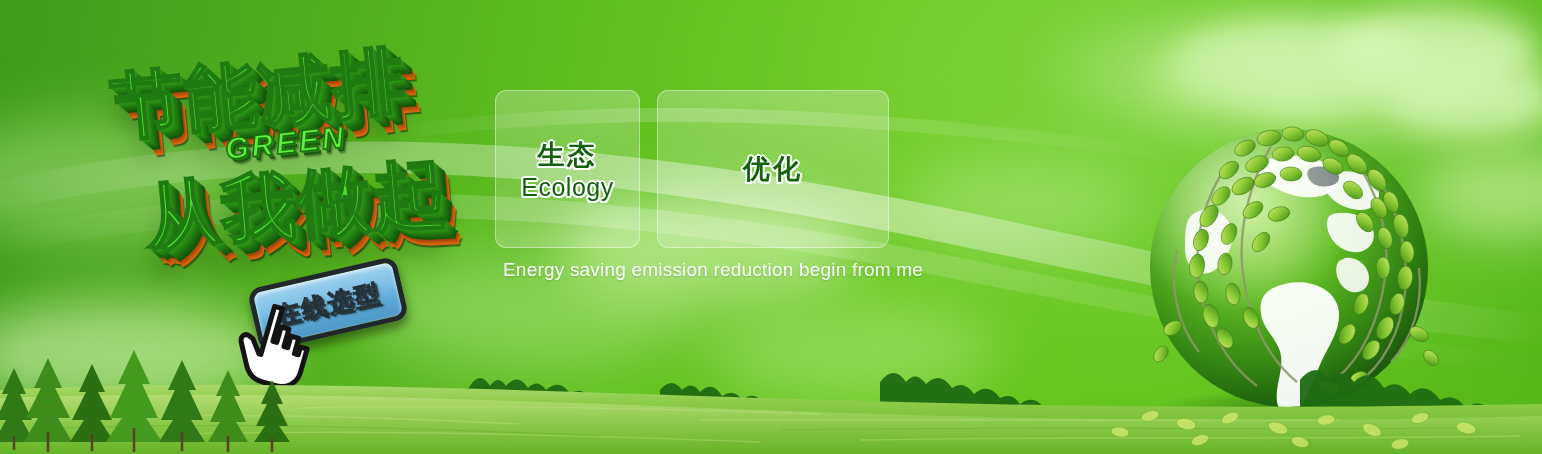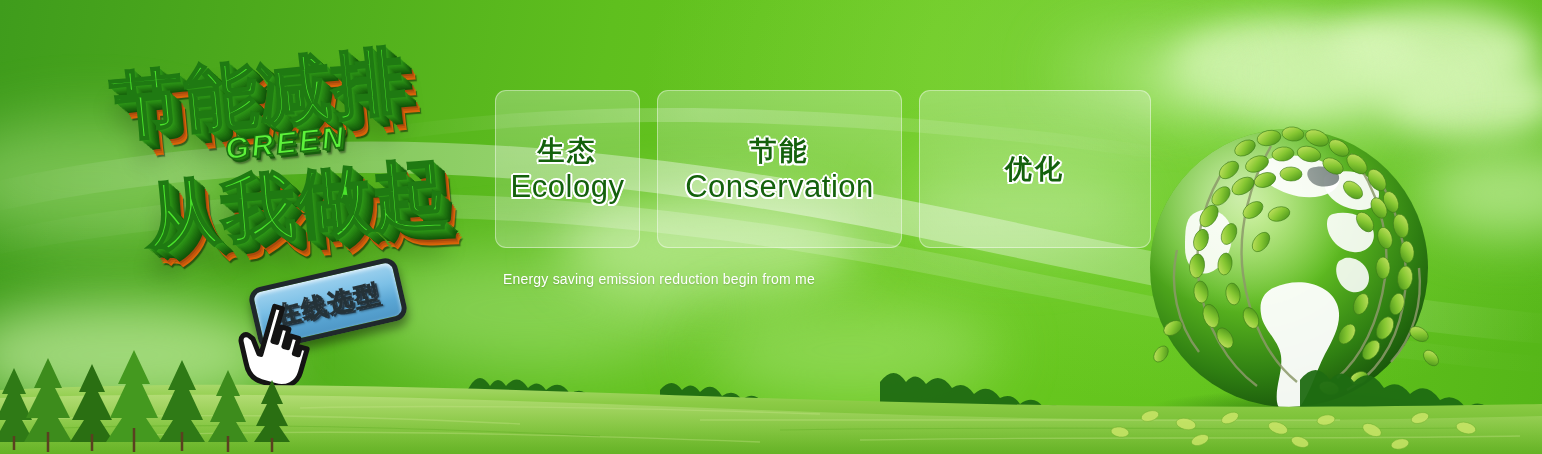--- a/index.html
+++ b/index.html
@@ -89,29 +89,29 @@
   .card-1{ width:145px; }
   .card-2{ width:245px; }
   .card-3{ width:232px; }
   .cn{
     font-size:27px; font-weight:bold; color:#14610c; letter-spacing:3px;
     text-shadow:
       -1.5px -1.5px 0 #fff, 1.5px -1.5px 0 #fff, -1.5px 1.5px 0 #fff, 1.5px 1.5px 0 #fff,
       0 -2px 0 #fff, 0 2px 0 #fff, -2px 0 0 #fff, 2px 0 0 #fff;
   }
   .en{
-    font-size:31px; color:#14610c; letter-spacing:.5px; white-space:nowrap;
+    font-size:25px; color:#14610c; letter-spacing:.5px; white-space:nowrap;
     text-shadow:
       -1.5px -1.5px 0 #fff, 1.5px -1.5px 0 #fff, -1.5px 1.5px 0 #fff, 1.5px 1.5px 0 #fff,
       0 -2px 0 #fff, 0 2px 0 #fff, -2px 0 0 #fff, 2px 0 0 #fff;
   }
 
   .tagline{
-    position:absolute; left:503px; top:271px;
-    font-size:14px; color:#ffffff; letter-spacing:.2px;
+    position:absolute; left:503px; top:259px;
+    font-size:19px; color:#ffffff; letter-spacing:.2px;
     text-shadow:0 1px 2px rgba(0,0,0,.18);
     white-space:nowrap;
   }
 
   
   .globe{ position:absolute; left:1133px; top:118px; width:312px; height:312px; }
 
   
   .ground{ position:absolute; left:0; bottom:0; width:100%; height:130px; }
 </style>
@@ -162,24 +162,20 @@
     <div class="t3-line t3-bot">从我做起</div>
   </div>
 
   <div class="cards">
 
     <div class="card card-1">
       <div class="cn">生态</div>
       <div class="en">Ecology</div>
     </div>
 
-    <div class="card card-2">
-      <div class="cn">节能</div>
-      <div class="en">Conservation</div>
-    </div>
 
     <div class="card card-3">
       <div class="cn">优化</div>
     </div>
   </div>
 
   <div class="tagline">Energy saving emission reduction begin from me</div>
 
   <div class="cta">
     <div class="cta-body">

